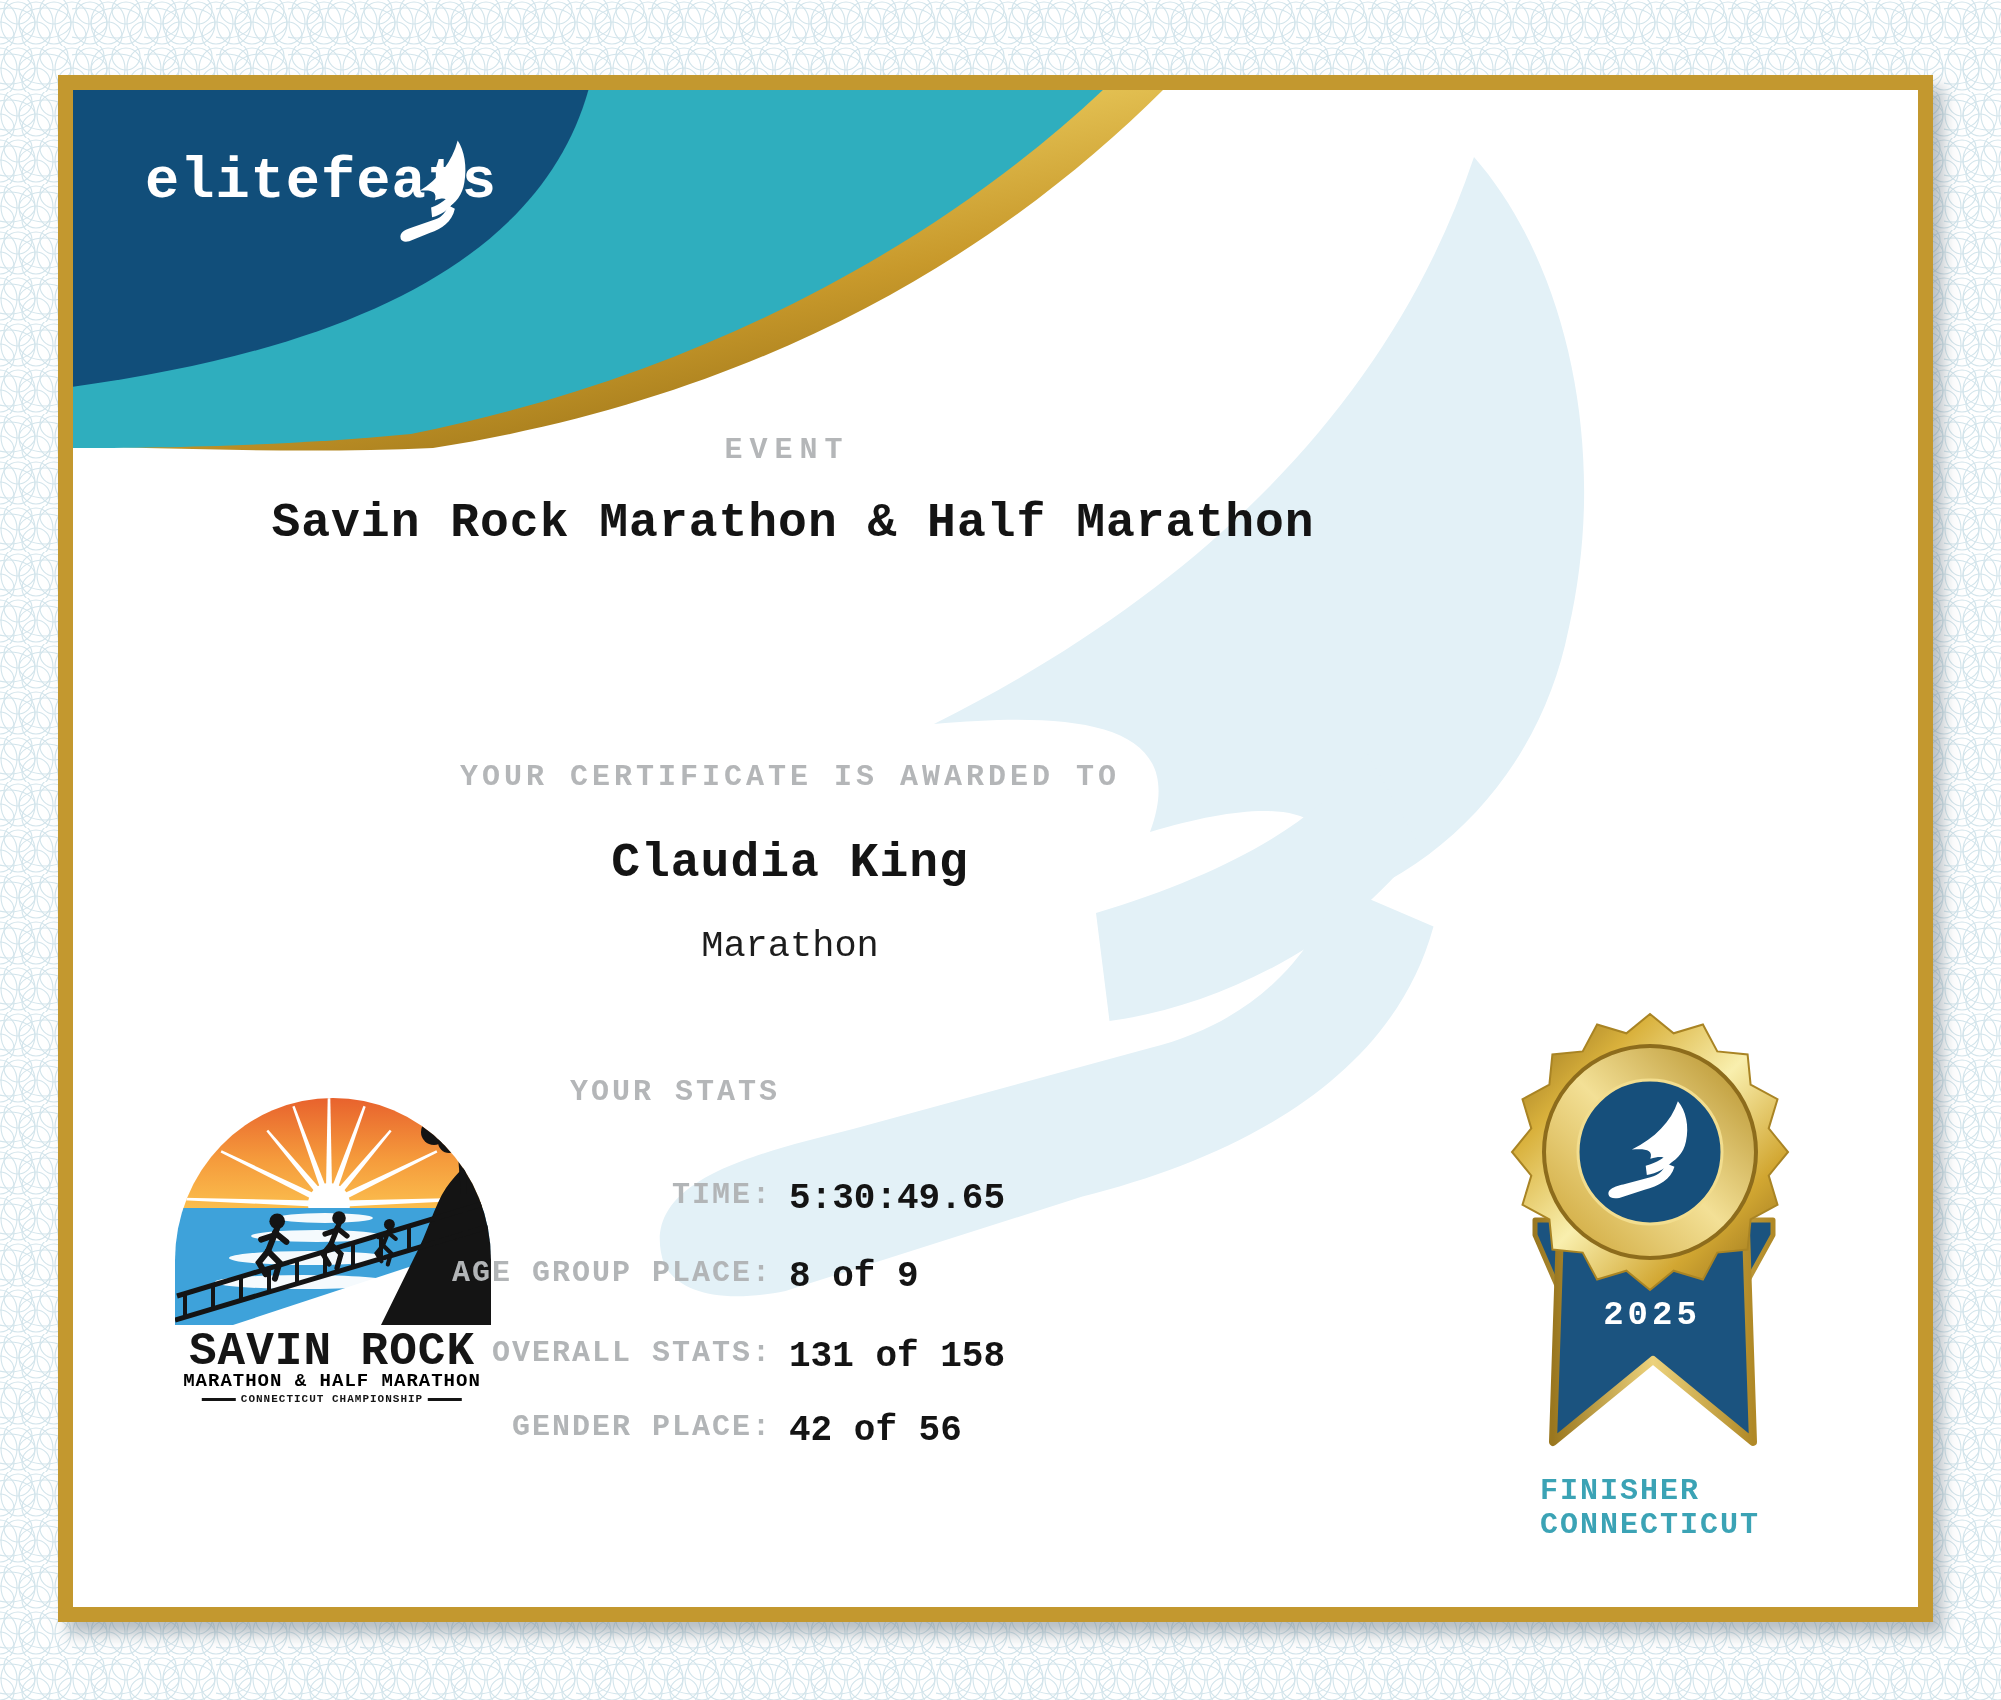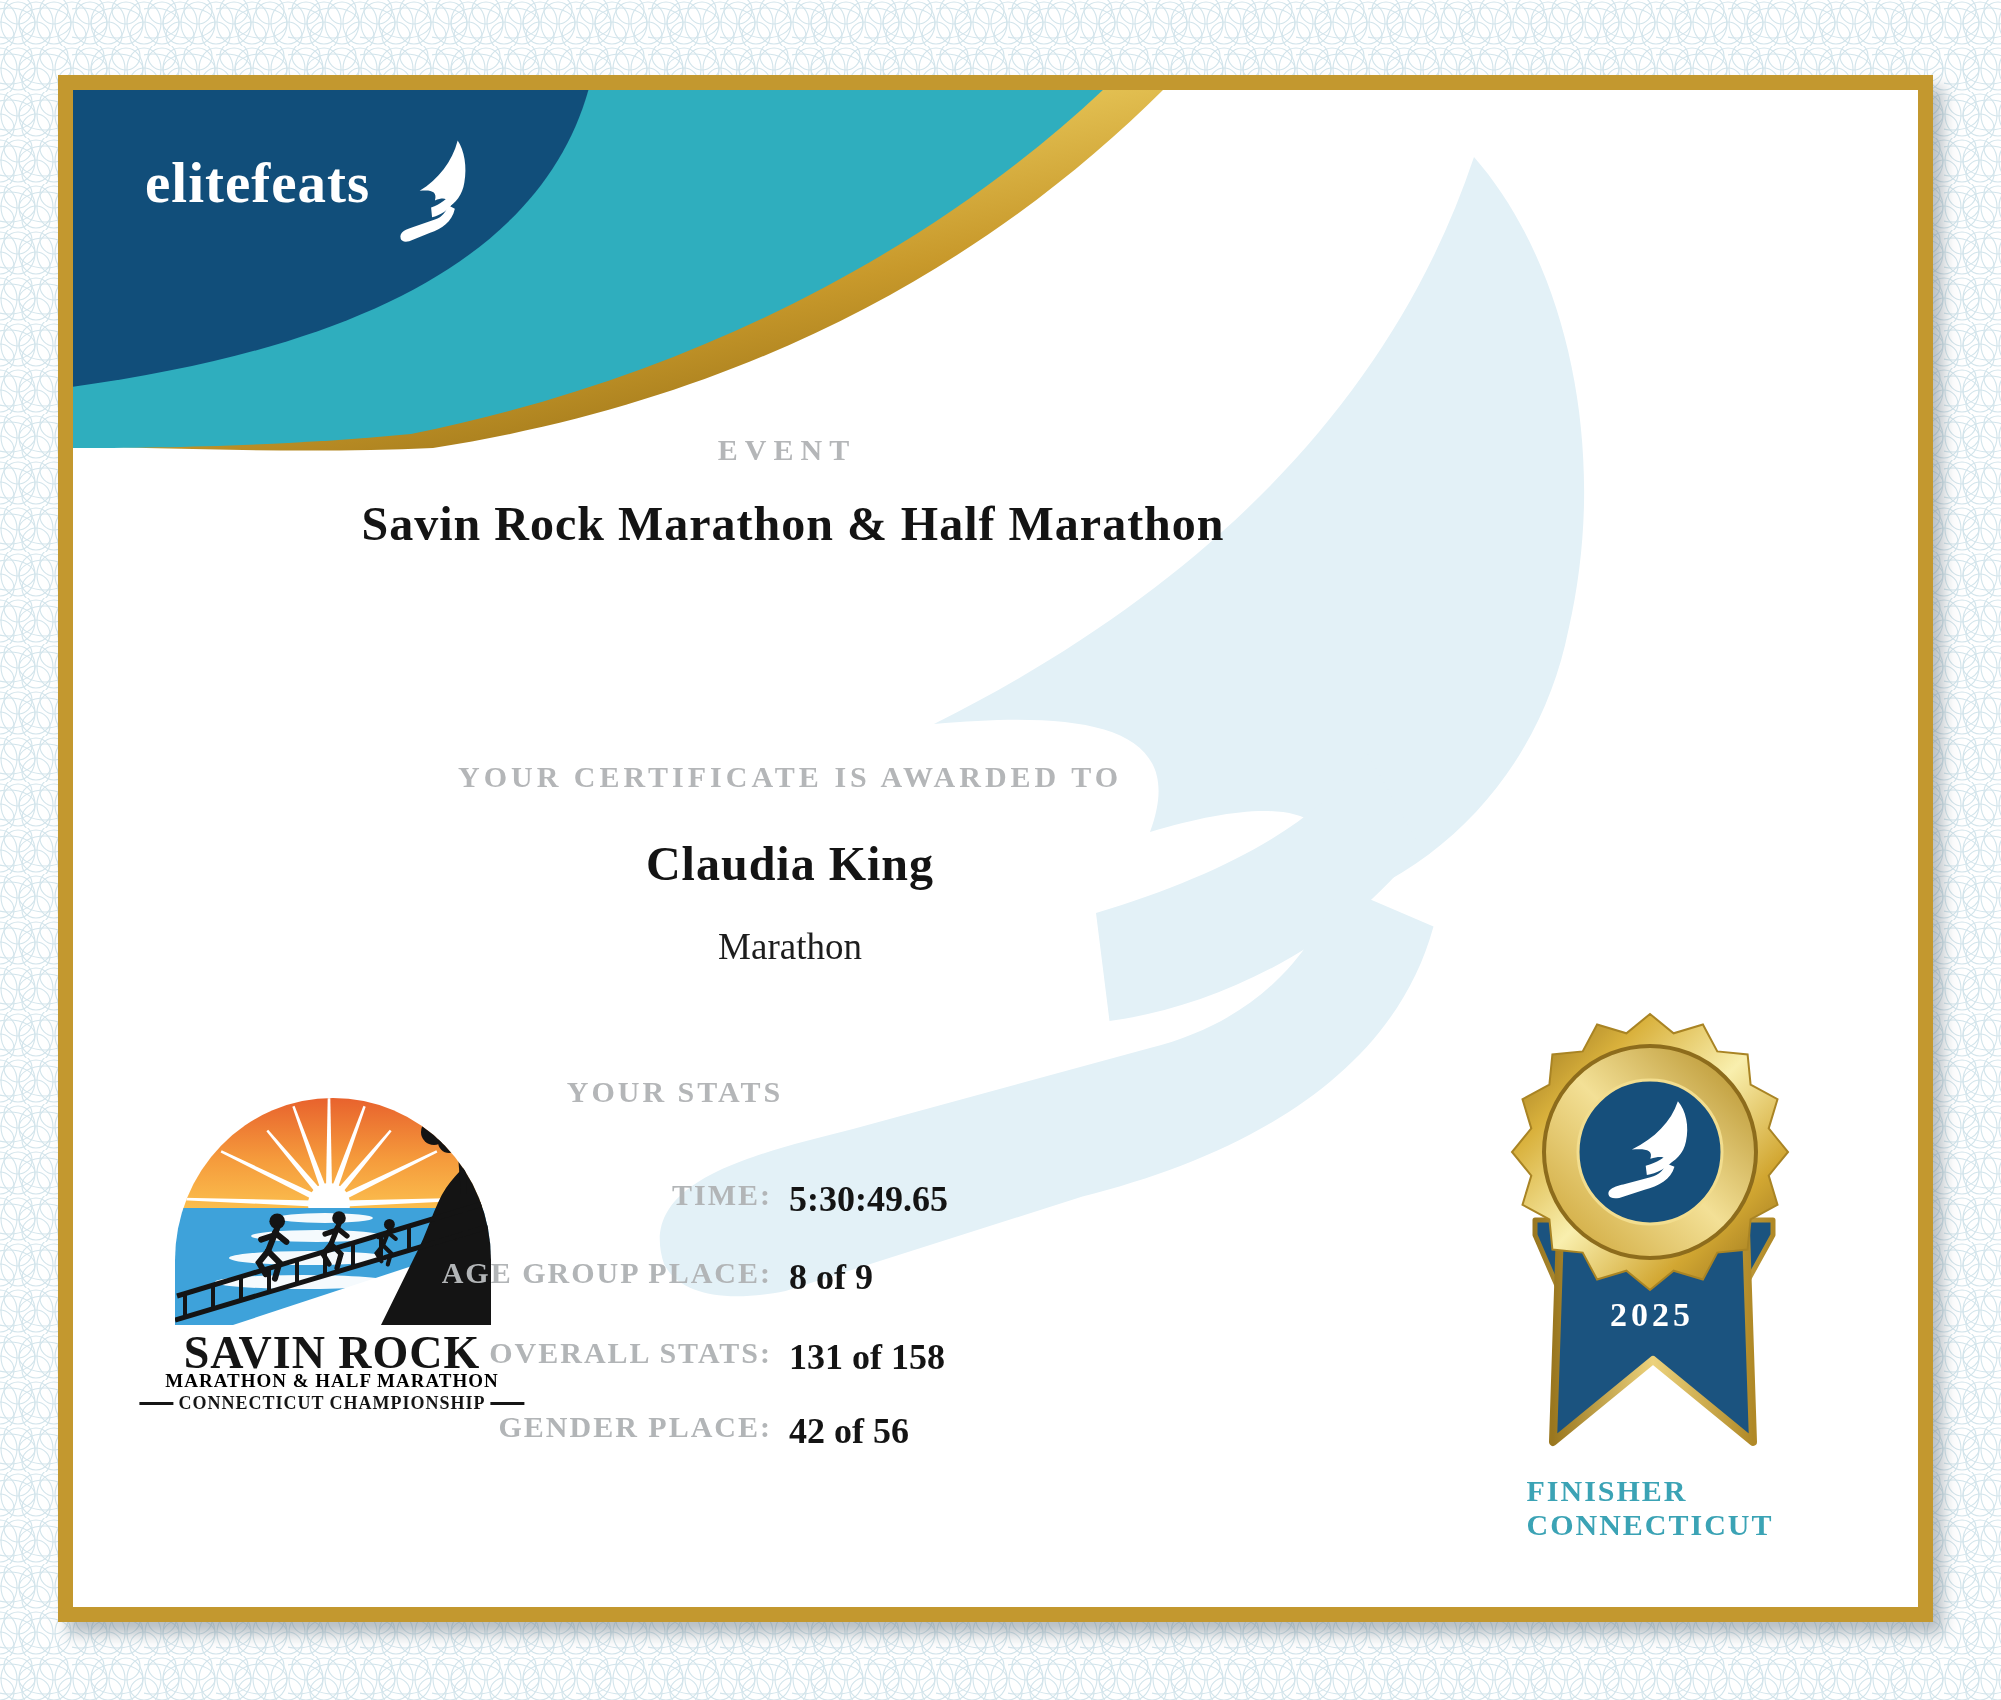--- a/index.html
+++ b/index.html
@@ -1,38 +1,38 @@
 <!DOCTYPE html>
 <html><head>
 <meta charset="utf-8">
 <style>
   html,body{margin:0;padding:0;background:#ffffff;}
   .page{position:relative;width:2001px;height:1700px;overflow:hidden;background:#ffffff;
-        font-family:Liberation Serif, serif;}
+        font-family:Liberation Mono, monospace;}
   .abs{position:absolute;}
   svg{display:block;}
   
   .frame{position:absolute;left:58px;top:75px;width:1875px;height:1547px;box-sizing:border-box;
          border:15px solid #C3982F;background:#ffffff;
          box-shadow:10px 12px 14px rgba(110,125,138,.5);}
   
   .ctr{transform:translateX(-50%);white-space:nowrap;text-align:left;}
   .brand{left:145px;top:150px;font-size:57px;font-weight:bold;color:#ffffff;letter-spacing:1px;}
   .event-label{left:787px;top:433px;font-size:30px;font-weight:bold;color:#b4b6b8;letter-spacing:7px;}
   .event-name{left:793px;top:496px;font-size:48px;font-weight:800;color:#141414;letter-spacing:1px;}
   .awarded-label{left:790px;top:760px;font-size:30px;font-weight:bold;color:#b4b6b8;letter-spacing:4px;}
   .recipient{left:790px;top:836px;font-size:48px;font-weight:800;color:#141414;letter-spacing:1px;}
   .division{left:790px;top:925px;font-size:37px;font-weight:400;color:#1d1d1d;}
   .stats-heading{left:675px;top:1075px;font-size:30px;font-weight:bold;color:#b4b6b8;letter-spacing:3px;}
   .stat-label{left:0;width:772px;text-align:right;font-size:30px;font-weight:bold;color:#b2b5b7;letter-spacing:2px;white-space:nowrap;}
   .stat-value{left:789px;font-size:36px;font-weight:bold;color:#141414;white-space:nowrap;}
   .r0{top:1178px;} .r1{top:1256px;} .r2{top:1336px;} .r3{top:1410px;}
   .logo-title{left:332px;top:1326px;font-size:46px;font-weight:900;color:#151515;letter-spacing:1px;}
   .logo-subtitle{left:332px;top:1370px;font-size:19px;font-weight:800;color:#000000;letter-spacing:1px;}
-  .logo-tagline{left:332px;top:1393px;font-size:18px;font-weight:800;color:#151515;letter-spacing:1px;
+  .logo-tagline{left:332px;top:1393px;font-size:11px;font-weight:800;color:#151515;letter-spacing:1px;
                 display:flex;align-items:center;gap:5px;}
   .dash{display:inline-block;width:34px;height:0;border-top:3px solid #151515;}
   .badge-year{left:1652px;top:1296px;font-size:34px;font-weight:800;color:#ffffff;letter-spacing:4px;}
   .badge-caption{left:1650px;top:1474px;font-size:30px;font-weight:800;color:#3BA3B5;letter-spacing:2px;line-height:34px;}
 </style>
 </head>
 <body>
 
 <div class="page">
 

